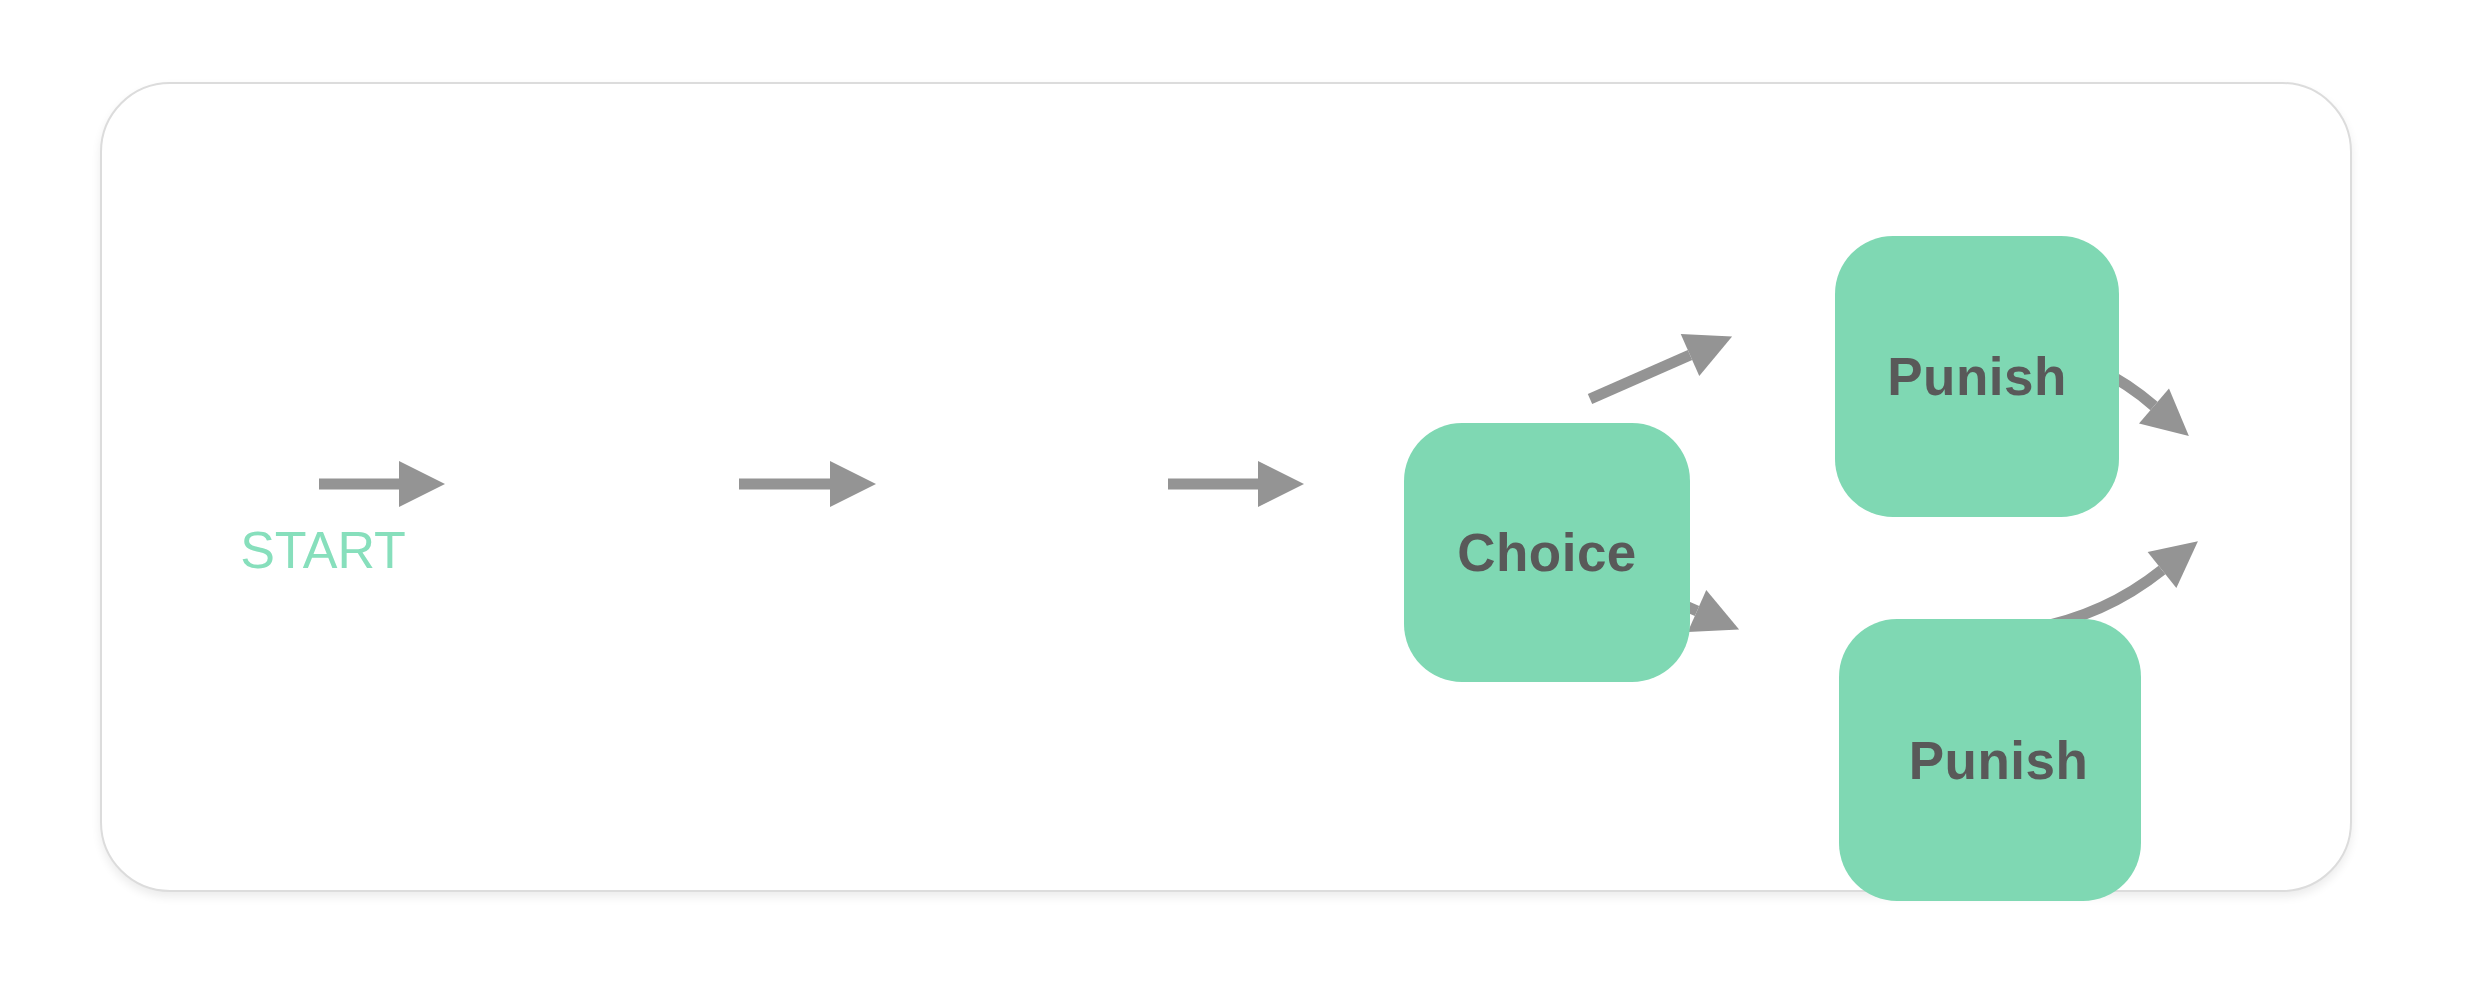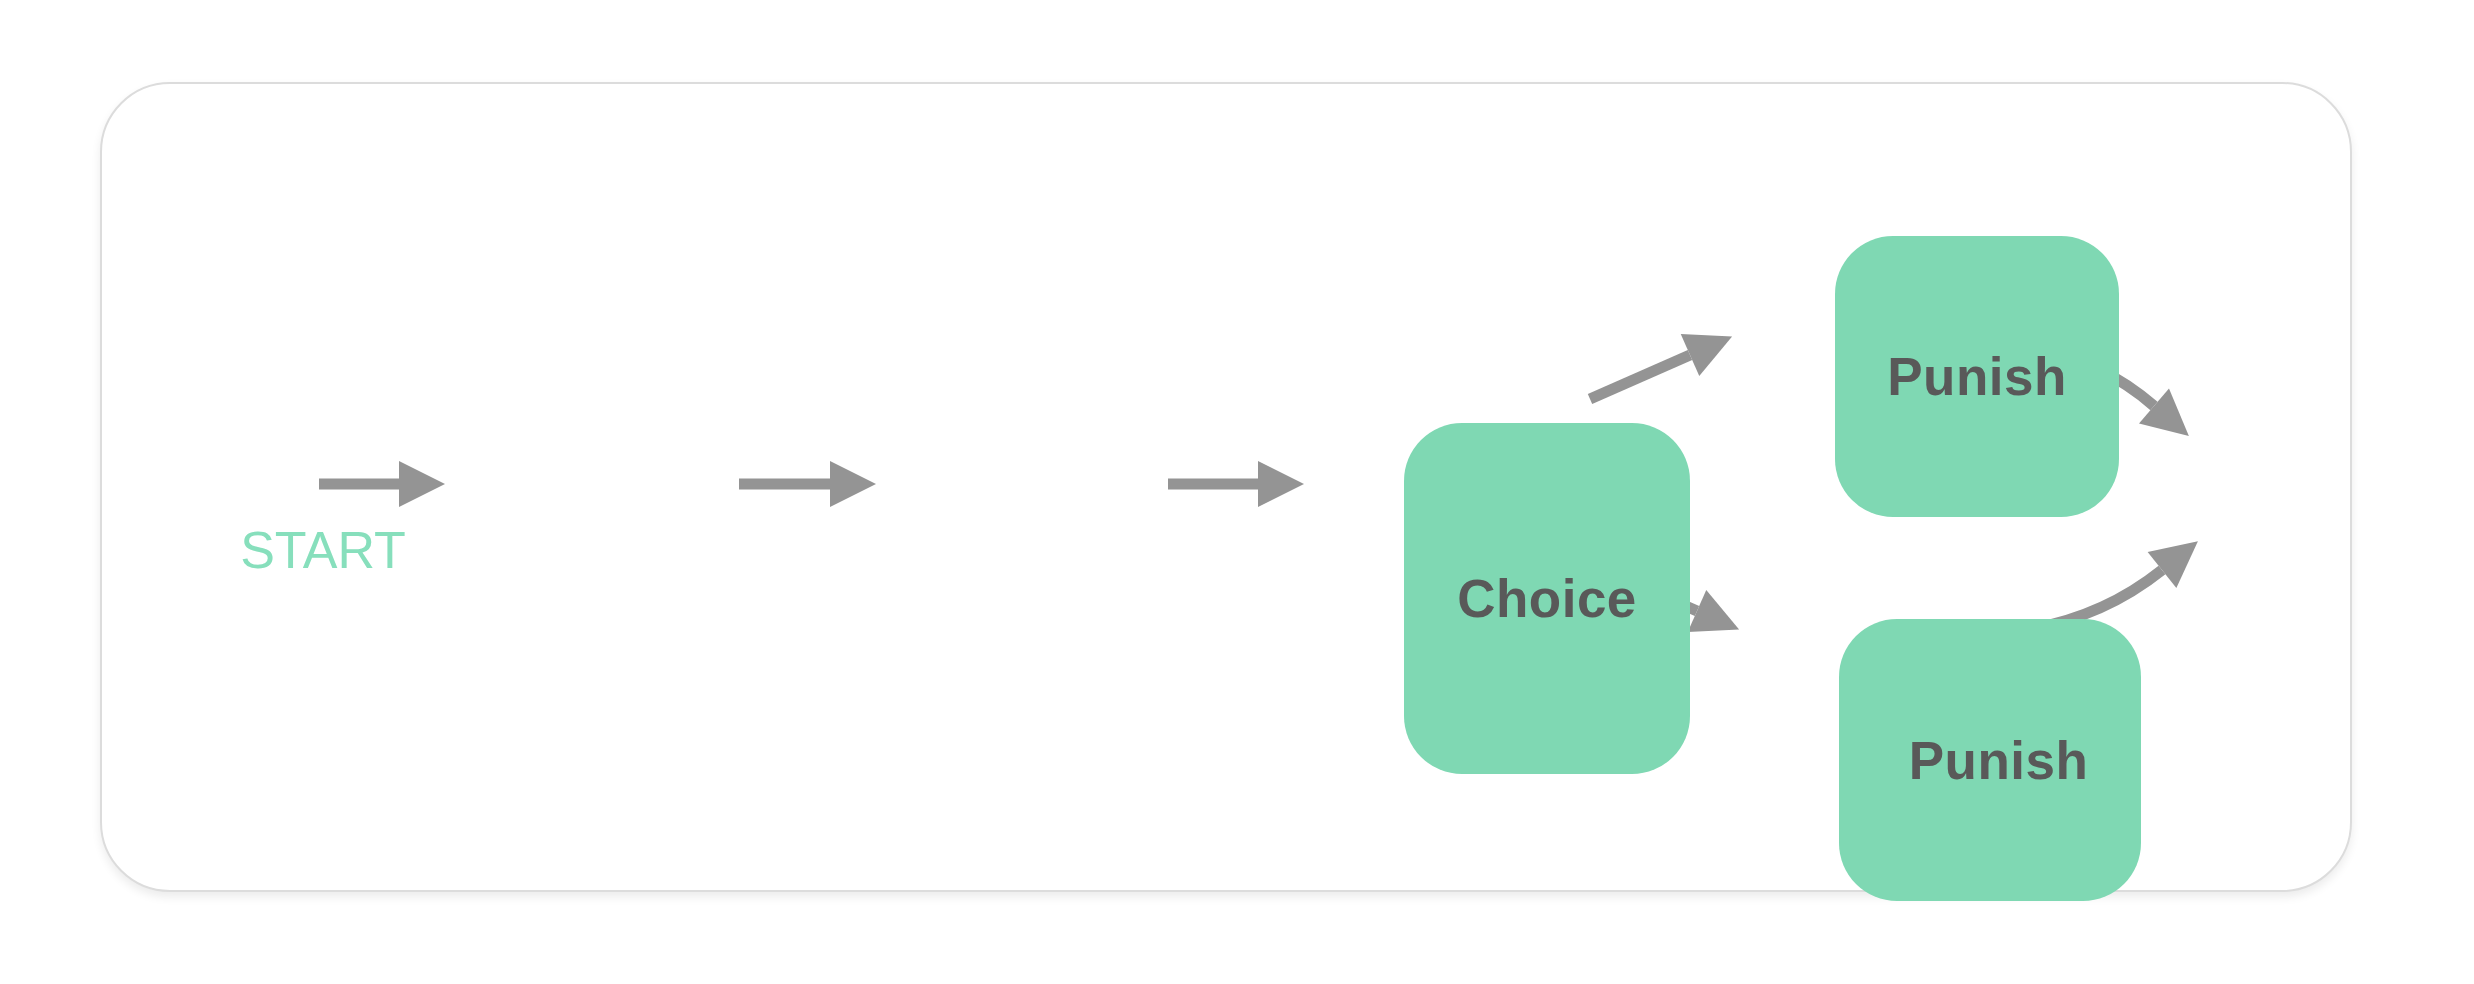--- a/index.html
+++ b/index.html
@@ -47,21 +47,21 @@
     justify-content: center;
     background: var(--node-fill, #7fd8b3);
     border-radius: 58px;
     color: var(--node-text, #595959);
     font-size: 53px;
     font-weight: 700;
     letter-spacing: 0.5px;
   }
   .node-fixation { left: 443px; top: 339px; width: 288px; height: 288px; }
   .node-stimulus { left: 874px; top: 340px; width: 287px; height: 285px; }
-  .node-choice   { left: 1302px; top: 339px; width: 286px; height: 351px; }
+  .node-choice   { left: 1302px; top: 339px; width: 286px; height: 259px; }
   .node-reward   { left: 1733px; top: 152px; width: 284px; height: 281px; }
   .node-punish   { left: 1737px; top: 535px; width: 285px; height: 282px; padding-left: 17px; }
   .terminal {
     position: absolute;
     width: 250px;
     text-align: center;
     color: var(--terminal-text, #87dfbc);
     font-size: 52px;
     font-weight: 400;
     line-height: 52px;

